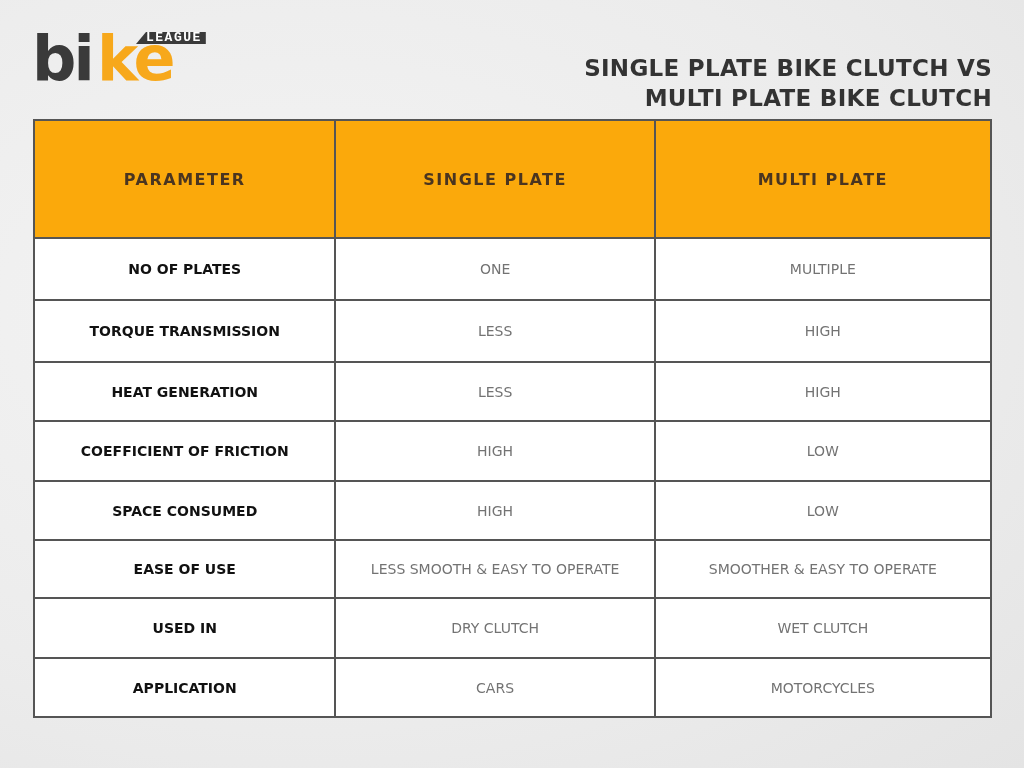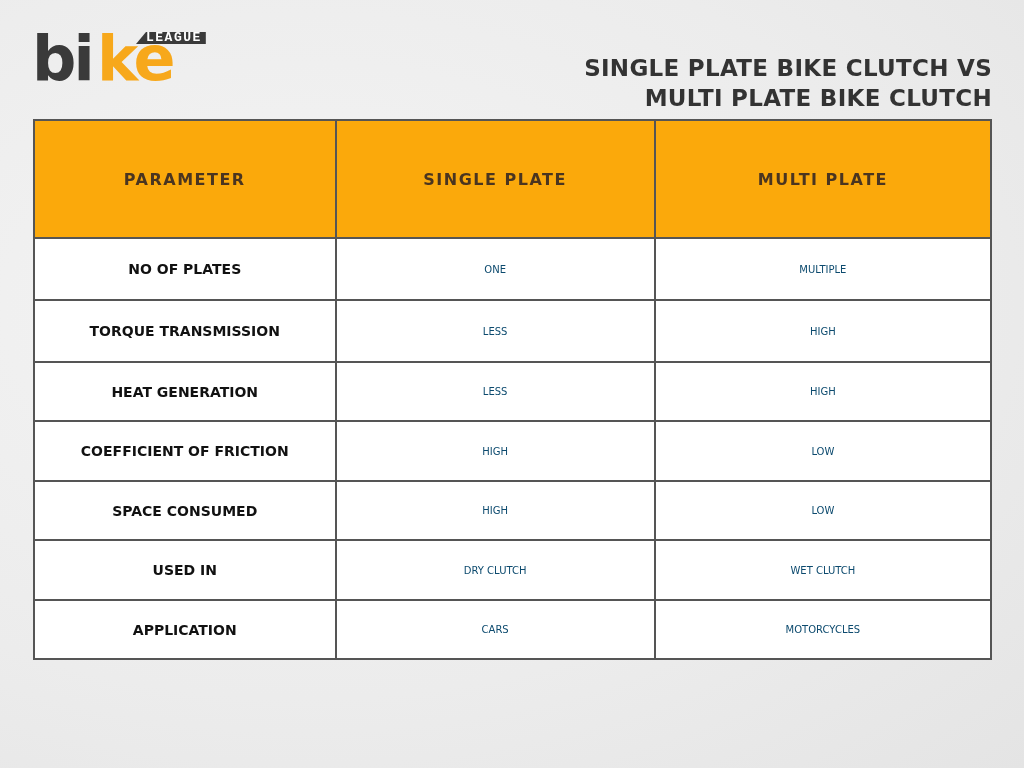--- a/index.html
+++ b/index.html
@@ -27,21 +27,21 @@
   }
   table {
     position:absolute; left:33px; top:119px; width:959px; border-collapse:collapse;
     background:#fff;
   }
   td, th { border:2px solid #555; text-align:center; padding:17px; }
   th {
     background:#fba90b; color:#4a3520; font-weight:bold; font-size:16px; letter-spacing:1.5px;
     height:82px;
   }
-  td { font-size:10px; color:#0c4a6e; }
+  td { font-size:14px; color:#737373; }
   td.param { font-weight:bold; color:#111; font-size:14px; }
   col.c1 { width:302px; } col.c2 { width:320px; } col.c3 { width:337px; }
 </style>
 </head>
 <body>
 
 <div class="logo">
   <span class="bi">bi</span>
   <span class="ke">ke</span>
   <span class="league">LEAGUE</span>
@@ -84,20 +84,25 @@
     <tr style="height:60px">
       <td class="param">COEFFICIENT OF FRICTION</td>
       <td>HIGH</td>
       <td>LOW</td>
     </tr>
     <tr style="height:59px">
       <td class="param">SPACE CONSUMED</td>
       <td>HIGH</td>
       <td>LOW</td>
     </tr>
+    <tr style="height:58px">
+      <td class="param">EASE OF USE</td>
+      <td>LESS SMOOTH &amp; EASY TO OPERATE</td>
+      <td>SMOOTHER &amp; EASY TO OPERATE</td>
+    </tr>
     <tr style="height:60px">
       <td class="param">USED IN</td>
       <td>DRY CLUTCH</td>
       <td>WET CLUTCH</td>
     </tr>
     <tr style="height:59px">
       <td class="param">APPLICATION</td>
       <td>CARS</td>
       <td>MOTORCYCLES</td>
     </tr>

